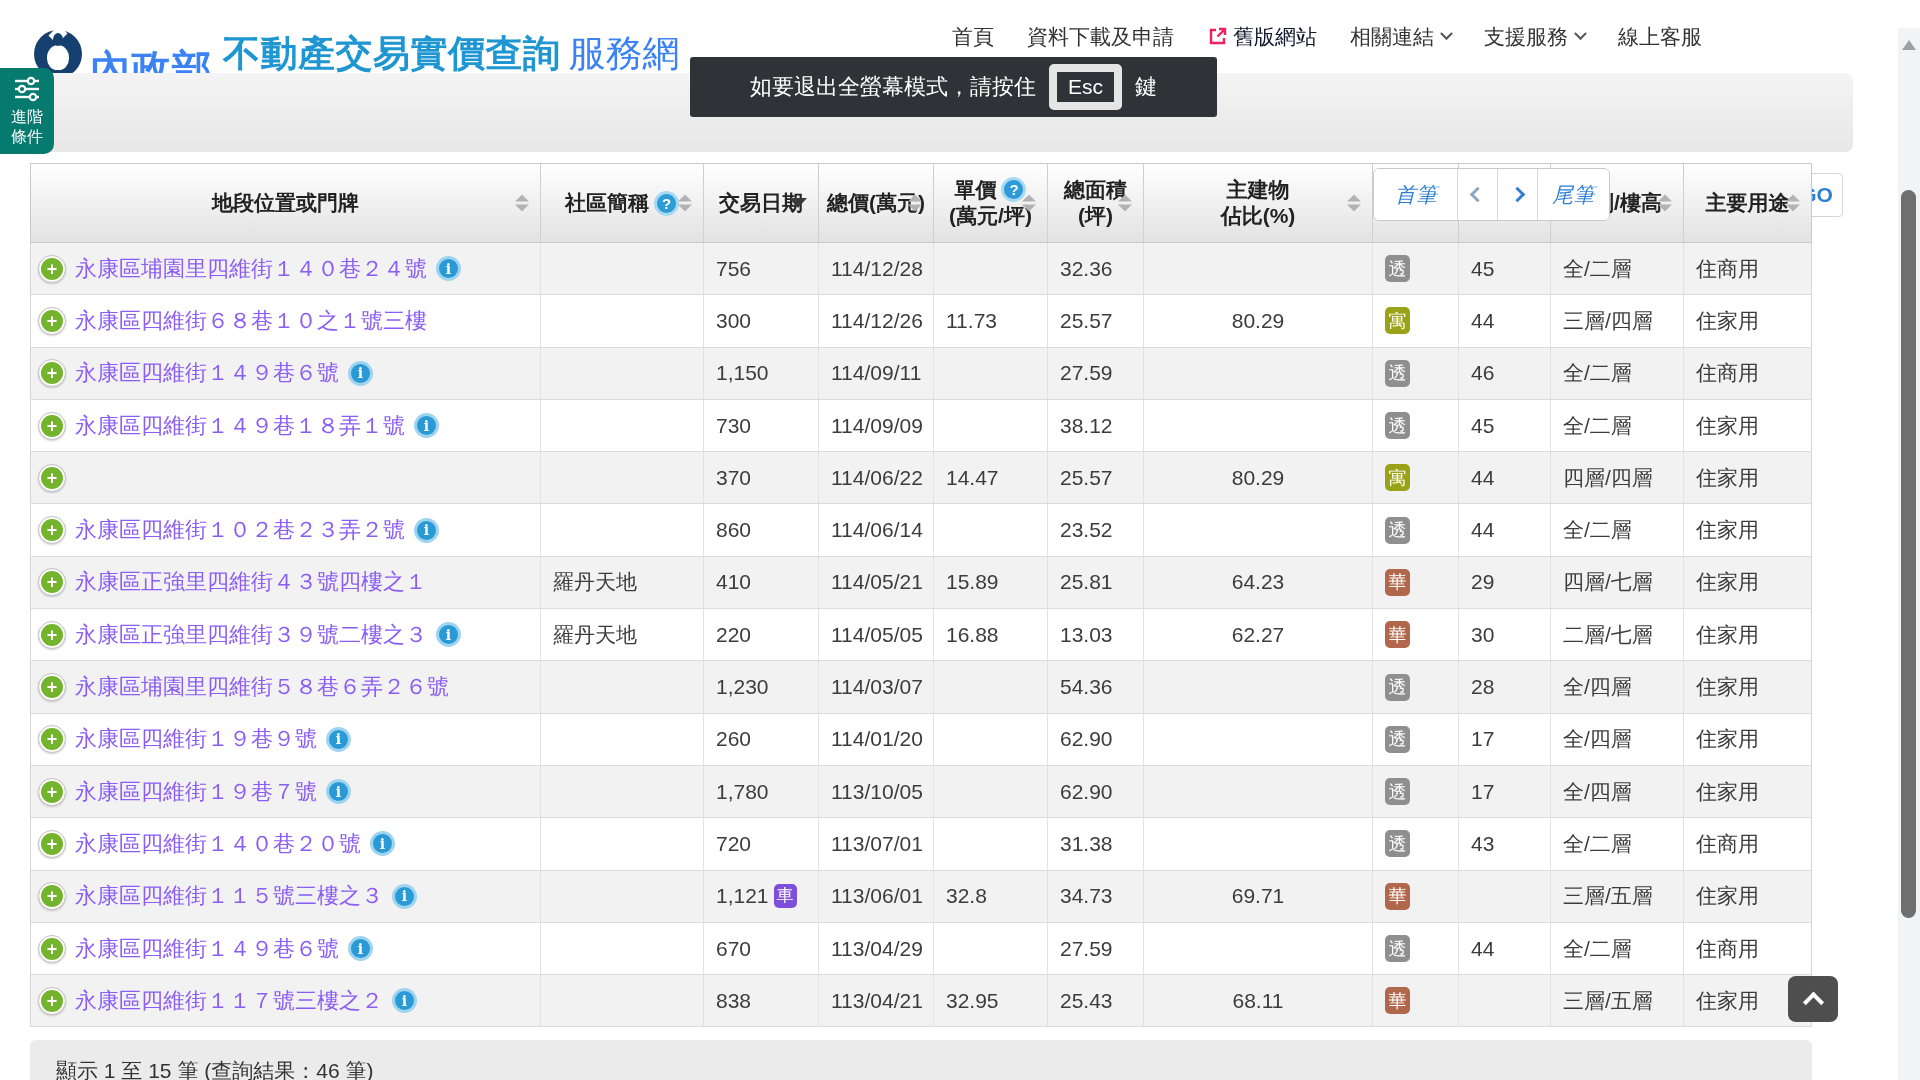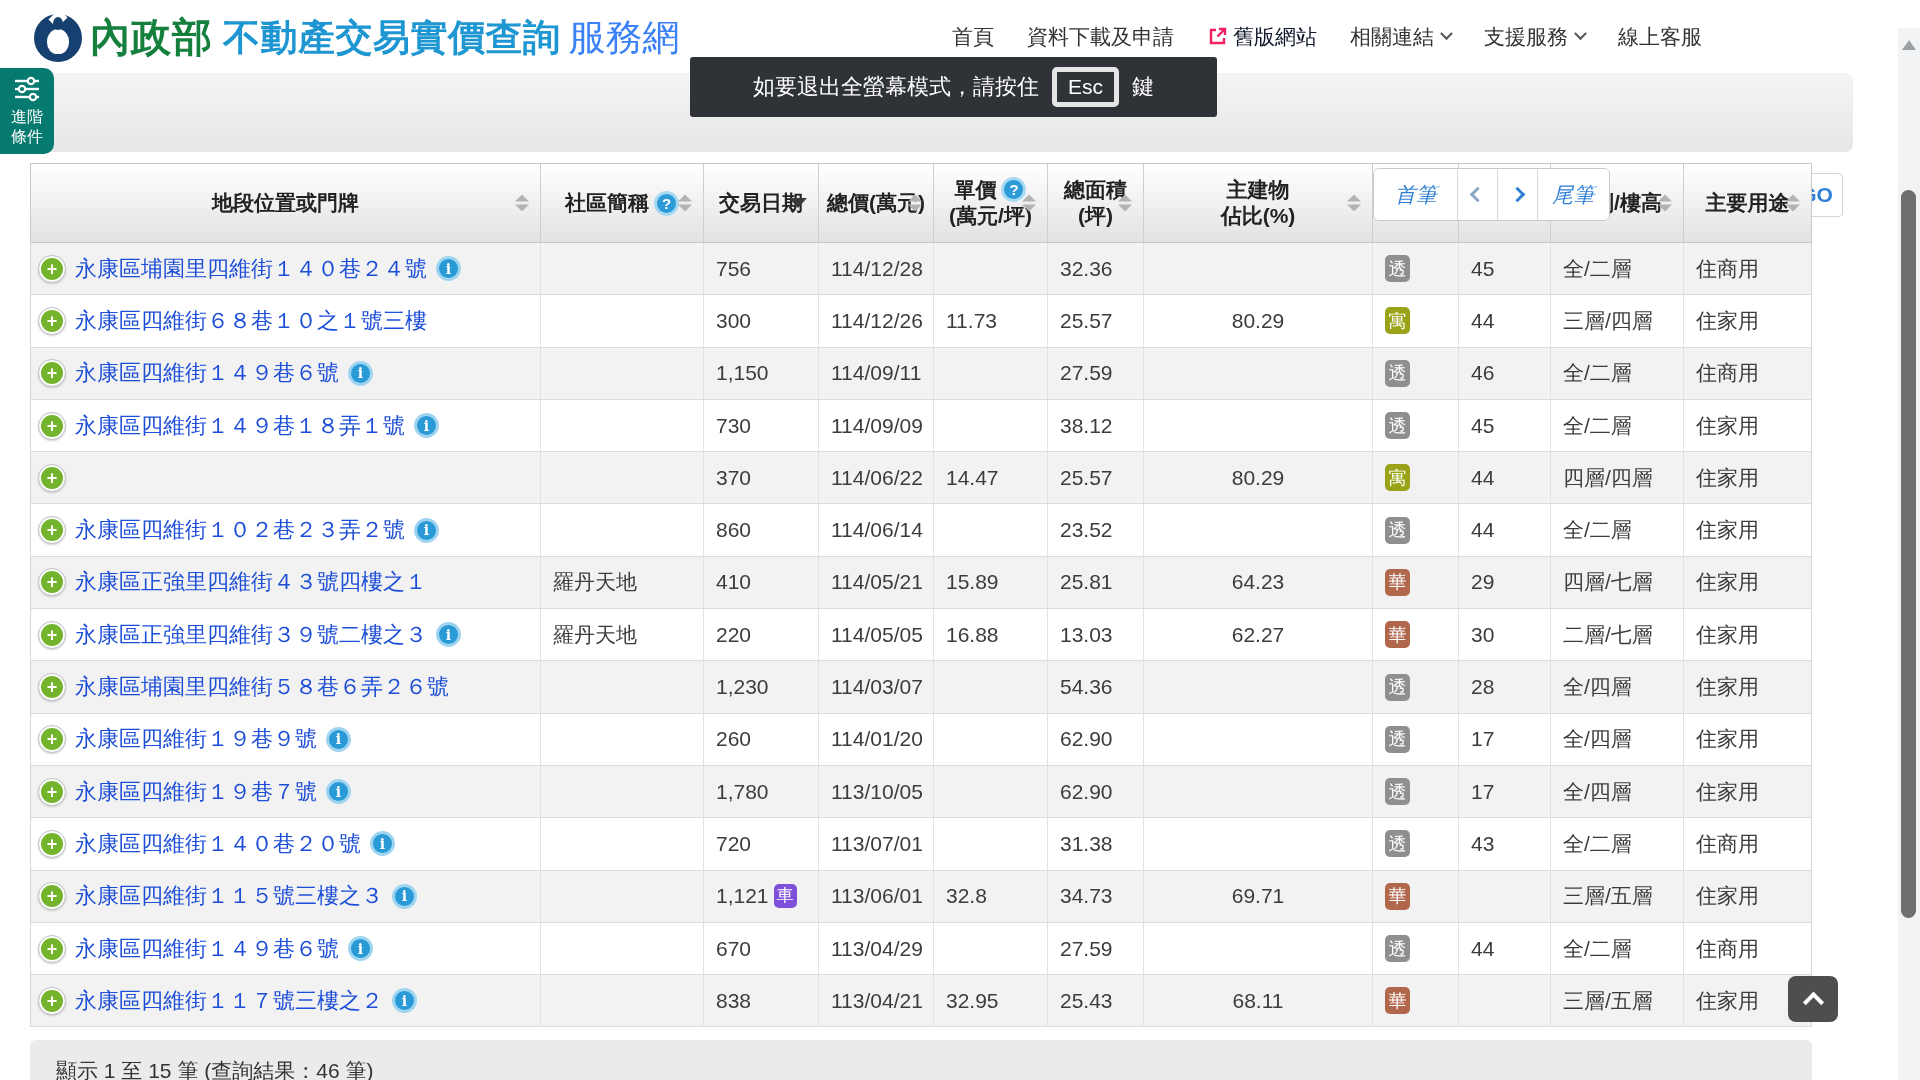--- a/index.html
+++ b/index.html
@@ -7,21 +7,21 @@
     font-family:"Liberation Sans","DejaVu Sans",sans-serif; }
   .page { position:relative; width:1920px; height:1080px; }
 
   
   .site-header { position:absolute; left:0; top:0; width:1920px; height:73px; background:#fff; }
   .logo { position:absolute; left:34px; top:10px; display:flex; align-items:center; gap:8px; }
   .logo-mark { position:relative; width:48px; height:48px; background:#16406f; border-radius:50%; flex:none; }
   .logo-mark .hole { position:absolute; left:13px; top:15px; width:22px; height:25px; background:#fff; border-radius:50% 50% 46% 46%; }
   .logo-mark .notch { position:absolute; left:18px; top:-3px; width:12px; height:15px; background:#fff; transform:rotate(45deg); }
   .logo-mark .dot { position:absolute; left:19px; top:3px; width:10px; height:13px; background:#16406f; border-radius:50%; }
-  .logo-agency { font-family:"DejaVu Serif","Liberation Serif",serif; font-weight:bold; font-size:40px; color:#15803d; letter-spacing:1px; margin-right:2px; }
+  .logo-agency { font-family:"DejaVu Serif","Liberation Serif",serif; font-weight:bold; font-size:40px; color:#3b82f6; letter-spacing:1px; margin-right:2px;margin-top:32px; }
   .logo-main { font-size:37px; font-weight:bold; color:#1e96d2; letter-spacing:0.5px; }
   .logo-suffix { font-size:37px; font-weight:normal; color:#3b82f6; }
   .top-nav { position:absolute; right:218px; top:0; height:73px; display:flex; align-items:center; gap:33px; font-size:21px; color:#333; }
   .top-nav a { color:#333; text-decoration:none; display:flex; align-items:center; gap:5px; cursor:pointer; }
   .top-nav a.old { color:#0f172a; }
   .caret { width:9px; height:9px; border-right:2px solid #555; border-bottom:2px solid #555; transform:rotate(45deg) translate(-2px,-2px); margin-left:3px; }
 
   
   .toolbar-bar { position:absolute; left:0; top:73px; width:1853px; height:79px;
     background:linear-gradient(#f4f4f4,#e7e7e7); border-radius:0 8px 8px 0; }
@@ -30,21 +30,21 @@
     align-items:center; justify-content:center; gap:5px; cursor:pointer; z-index:6; }
   .advanced-btn .lbl { font-size:16px; line-height:1.2; color:#fff; }
   .tb-item { position:absolute; top:95px; height:57px; display:flex; align-items:center; gap:8px;
     font-size:22px; color:#333; cursor:pointer; background:none; border:none; }
   .tb-map { left:57px; } .tb-list { left:133px; } .tb-print { left:250px; }
 
   
   .toast { position:absolute; left:690px; top:57px; width:527px; height:60px;
     background:rgba(38,42,46,0.96); border-radius:3px; color:#fff; display:flex; align-items:center;
     justify-content:center; gap:13px; font-size:22px; z-index:10; }
-  .toast .kbd { border:5px solid #e5e5e5; border-radius:5px; padding:3px 11px; font-size:21px; }
+  .toast .kbd { border:8px solid #e5e5e5; border-radius:5px; padding:3px 11px; font-size:21px; }
 
   
   .pg-group { position:absolute; left:1373px; top:95px; width:237px; height:53px; background:#fff;
     border:1px solid #c9c9c9; border-radius:6px; display:flex; overflow:hidden; z-index:4;font-style:italic; }
   .pg-cell { display:flex; align-items:center; justify-content:center; border-right:1px solid #d8d8d8;
     font-size:21px; color:#2e7fd4; cursor:pointer; background:#fff; }
   .pg-first { width:85px; } .pg-prev { width:40px; } .pg-next { width:40px; } .pg-last { width:72px; border-right:none; }
   .chev { width:11px; height:11px; border-top:3px solid #2e7fd4; border-right:3px solid #2e7fd4; }
   .chev.left { border-color:#8aa7c6; transform:rotate(-135deg); }
   .chev.right { transform:rotate(45deg); }
@@ -77,21 +77,21 @@
   .c5{width:96px;} .c6{width:229px;align-items:center;} .c7{width:86px;} .c8{width:92px;} .c9{width:133px;} .c10{width:127px;}
 
   .grid-body { border-left:1px solid #d6d6d6; border-right:1px solid #d6d6d6; }
   .tr { display:flex; height:52.3px; background:#fff; border-bottom:1px solid #dcdcdc; }
   .tr:nth-child(odd) { background:#f2f2f2; }
   .td { display:flex; align-items:center; padding-left:12px; font-size:21px; color:#3c3c3c;
     border-right:1px solid #e2e2e2; overflow:hidden; }
   .td:last-child { border-right:none; }
   .td.center { justify-content:center; padding-left:0; }
   .td-addr { gap:9px; padding-left:7px; }
-  .addr-link { color:#1d4ed8; font-size:22px; text-decoration:none; cursor:pointer; white-space:nowrap;text-align:right; }
+  .addr-link { color:#8b5cf6; font-size:22px; text-decoration:none; cursor:pointer; white-space:nowrap;text-align:right; }
   .plus { width:28px; height:28px; border-radius:50%; background:#fff; border:1px solid #c2c2c2;
     box-shadow:0 1px 2px rgba(0,0,0,.18); display:flex; align-items:center; justify-content:center;
     flex:none; cursor:pointer; }
   .plus i { width:22px; height:22px; border-radius:50%; background:#74b42c; color:#fff; font-style:normal;
     display:flex; align-items:center; justify-content:center; font-size:18px; font-weight:bold; line-height:0; }
   .info { width:25px; height:25px; border-radius:50%; background:#2a9ad6; border:3px solid #9ed4f0;
     color:#fff; font-size:14px; font-weight:bold; font-family:"DejaVu Serif","Liberation Serif",serif;
     display:inline-flex; align-items:center; justify-content:center; flex:none; cursor:pointer; }
   .badge { width:25px; height:27px; border-radius:5px; color:#fff; font-size:18px; display:flex;
     align-items:center; justify-content:center; flex:none; }

